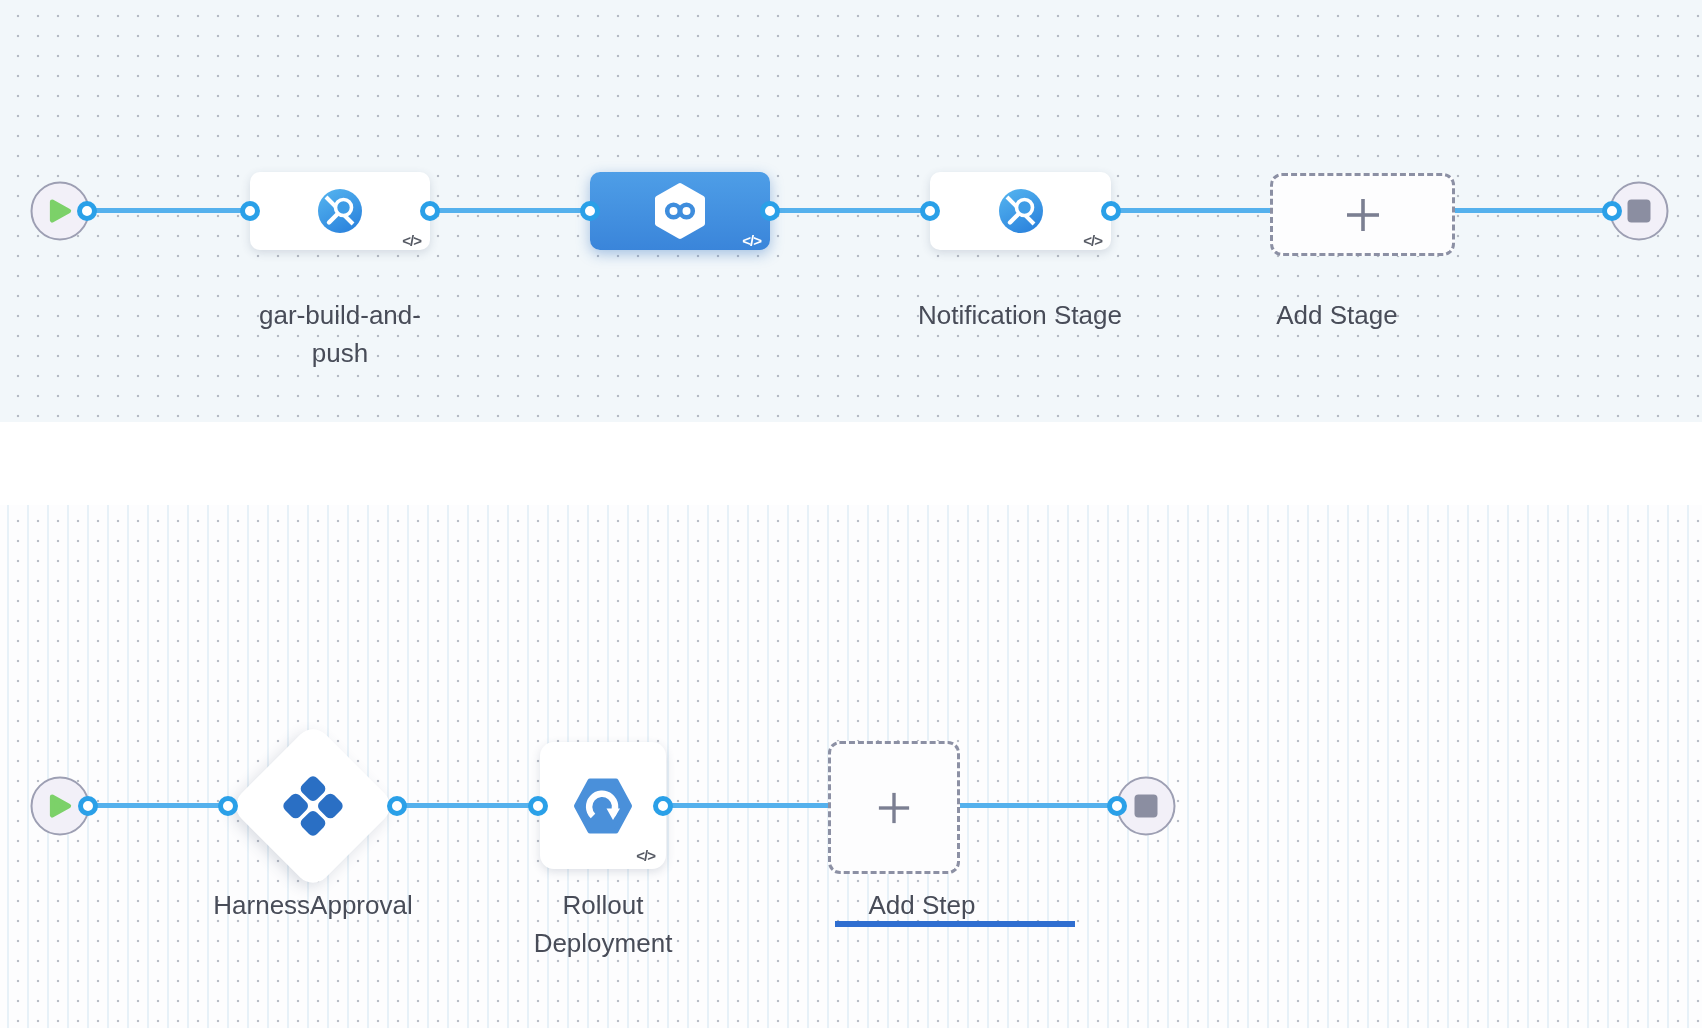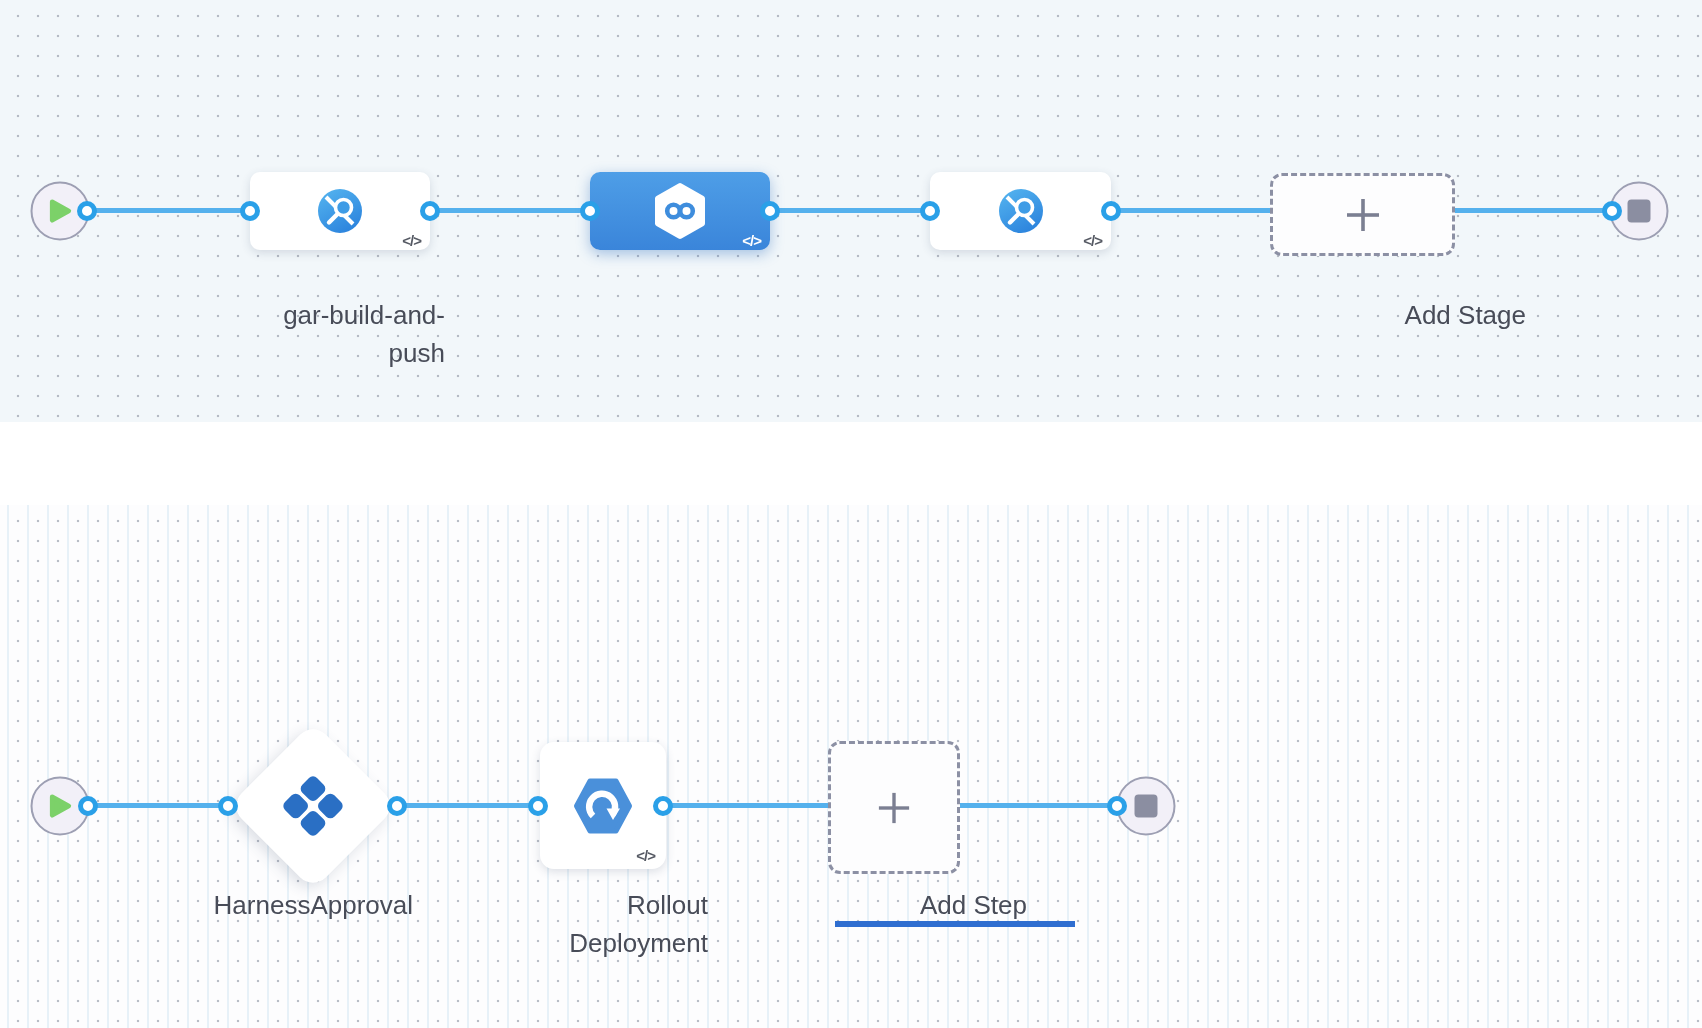--- a/index.html
+++ b/index.html
@@ -38,21 +38,21 @@
   .stage-card.selected{background:linear-gradient(180deg,#4e9ee7,#3a85da);
     box-shadow:0 4px 14px rgba(45,110,190,.4);}
   .code-badge{position:absolute;right:9px;bottom:1px;font-size:15px;font-weight:700;
     letter-spacing:-1px;color:#565a64;}
   .stage-card.selected .code-badge{color:#fff;}
 
   .add-box{position:absolute;background:#fdfdfe;border:3px dashed #8c90a4;border-radius:12px;
     z-index:3;display:flex;align-items:center;justify-content:center;cursor:pointer;}
 
   .graph-label{position:absolute;font-size:26px;line-height:38px;color:#484c58;
-    text-align:right;overflow-wrap:anywhere;z-index:2;}
+    text-align:center;overflow-wrap:anywhere;z-index:2;}
 
   
   .tab{position:absolute;top:422px;height:82px;display:flex;align-items:center;gap:17px;
     cursor:pointer;}
   .tab-label{font-size:29px;font-weight:500;color:#22272e;}
   .tab.active .tab-label{font-weight:700;color:#14181d;}
   .tab-underline{position:absolute;left:835px;top:499px;width:240px;height:6px;
     background:#2f6ed0;z-index:2;}
 
   
@@ -142,21 +142,22 @@
     <div class="port" style="left:87px;top:211px;"></div>
     <div class="port" style="left:250px;top:211px;"></div>
     <div class="port" style="left:430px;top:211px;"></div>
     <div class="port" style="left:590px;top:211px;"></div>
     <div class="port" style="left:770px;top:211px;"></div>
     <div class="port" style="left:930px;top:211px;"></div>
     <div class="port" style="left:1111px;top:211px;"></div>
     <div class="port" style="left:1612px;top:211px;"></div>
 
     <div class="graph-label" style="left:235px;top:296px;width:210px;">gar-build-and-push</div>
-    <div class="graph-label" style="left:1316px;top:296px;width:210px;">Add Stage</div>
+    <div class="graph-label" style="left:915px;top:296px;width:210px;">Notification Stage</div>
+    <div class="graph-label" style="left:1232px;top:296px;width:210px;">Add Stage</div>
   </div>
 
   <div class="tab-bar">
     <div class="tab" style="left:25px;">
       <span class="icon-wrap"><svg width="27" height="23" viewBox="0 0 27 23">
             <path d="M2.5 12 L10 19.5 L24.5 3" fill="none" stroke="#1e242b" stroke-width="3.6" stroke-linecap="round" stroke-linejoin="round"></path>
           </svg></span>
       <span class="tab-label">Overview</span>
     </div>
     <div class="tab" style="left:313px;">

